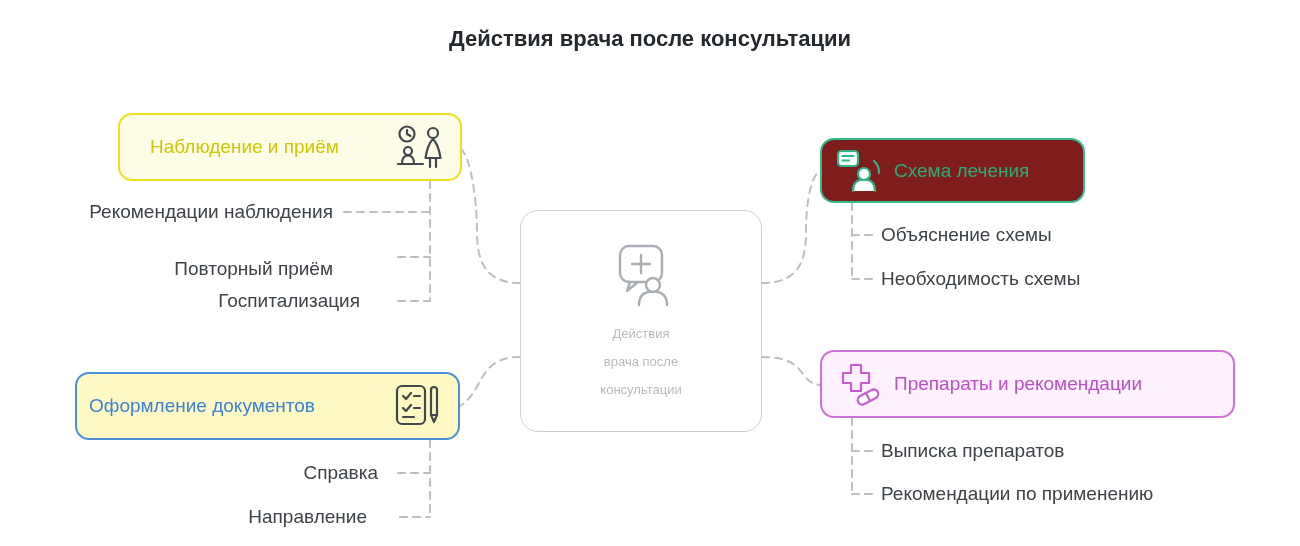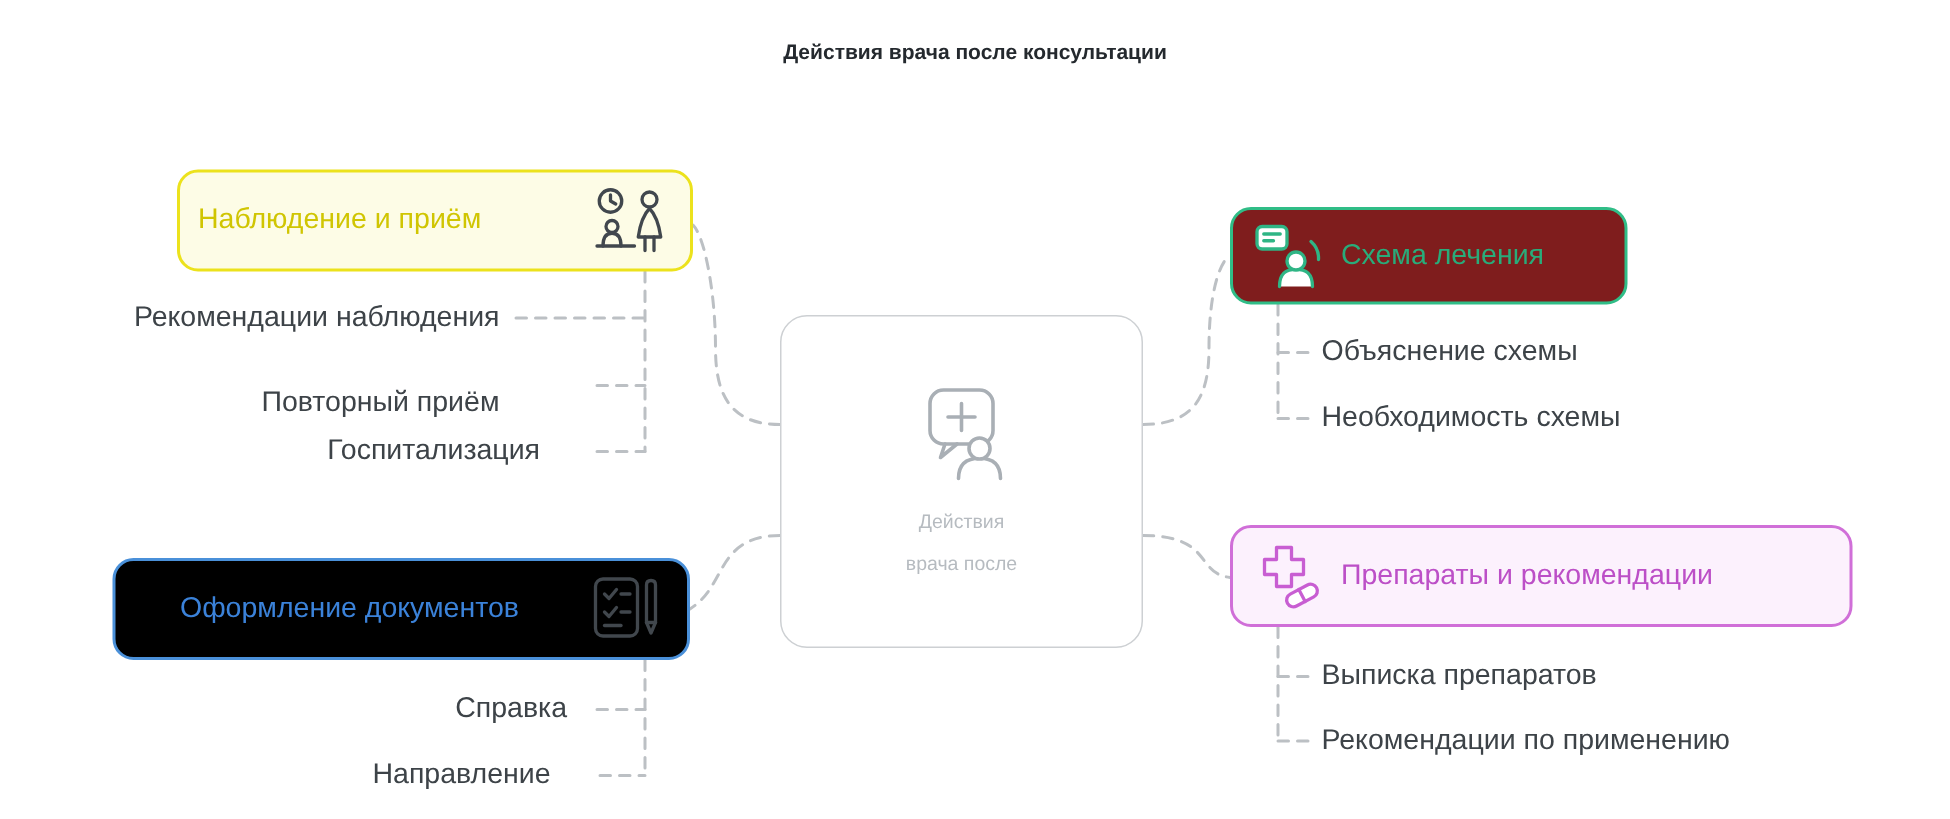--- a/index.html
+++ b/index.html
@@ -4,36 +4,36 @@
 <style>
   html,body{margin:0;padding:0;background:#fff;}
   .canvas{
     position:relative;width:1300px;height:546px;background:#ffffff;
     font-family:"Liberation Sans",sans-serif;overflow:hidden;
   }
   .connectors{position:absolute;left:0;top:0;}
   .dash{stroke:#bcc0c4;stroke-width:2;fill:none;stroke-dasharray:7 6;stroke-linecap:round;}
   .title{
     position:absolute;top:26px;left:0;width:100%;margin:0;text-align:center;
-    font-size:14px;font-weight:700;color:#24292e;
+    font-size:22px;font-weight:700;color:#24292e;
   }
   .center-node{
     position:absolute;left:520px;top:210px;width:242px;height:222px;box-sizing:border-box;
     border:1.5px solid #cdd0d3;border-radius:18px;background:#fff;
     display:flex;flex-direction:column;align-items:center;justify-content:center;gap:6px;
   }
   .center-text{font-size:13px;line-height:28px;color:#b6bbc0;text-align:center;}
   .branch{
     position:absolute;display:flex;align-items:center;box-sizing:border-box;
     border-radius:14px;border:2px solid;height:68px;background:#fff;
   }
   .branch .label{font-size:19px;white-space:nowrap;}
-  .branch-observation{left:118px;top:113px;width:344px;background:#fdfce6;border-color:#ece21c;justify-content:space-between;padding:0 14px 0 12px;}
+  .branch-observation{left:118px;top:113px;width:344px;background:#fdfce6;border-color:#ece21c;justify-content:space-between;padding:0 14px 0 30px;}
   .branch-observation .label{color:#d0c502;}
-  .branch-documents{left:75px;top:372px;width:385px;background:#000000;border-color:#4a90d9;justify-content:space-between;padding:0 14px 0 43px;}
+  .branch-documents{left:75px;top:372px;width:385px;background:#fef9c3;border-color:#4a90d9;justify-content:space-between;padding:0 14px 0 12px;}
   .branch-documents .label{color:#3b82d9;}
   .branch-treatment{left:820px;top:138px;width:265px;height:65px;background:#7f1d1d;border-color:#30bd87;padding:0 14px;gap:12px;}
   .branch-treatment .label{color:#29ac7a;}
   .branch-medications{left:820px;top:350px;width:415px;background:#fcf1fd;border-color:#d06fd8;padding:0 14px;gap:12px;}
   .branch-medications .label{color:#bc4fc7;}
   .sub-item{position:absolute;font-size:19px;line-height:22px;color:#3d4348;white-space:nowrap;}
   .icon{flex:0 0 auto;display:block;}
 </style>
 </head>
 <body>
@@ -71,20 +71,21 @@
     <svg class="icon" width="76" height="76" viewBox="0 0 76 76" fill="none" stroke="#a9afb5" stroke-width="2.4" stroke-linecap="round" stroke-linejoin="round">
       <rect x="17" y="8" width="42" height="36" rx="9"></rect>
       <path d="M27 44 L24 53 L35 44"></path>
       <path d="M38 17 V35 M29 26 H47"></path>
       <path d="M36 67 C36 57 42 53.5 50 53.5 C58 53.5 64 57 64 67" fill="#fff"></path>
       <circle cx="50" cy="47" r="7" fill="#fff"></circle>
     </svg>
     <div class="center-text">
       <div>Действия</div>
       <div>врача после</div>
+      <div>консультации</div>
     </div>
   </div>
 
   <div class="branch branch-observation">
     <span class="label">Наблюдение и приём</span>
     <svg class="icon" width="50" height="46" viewBox="0 0 50 46" fill="none" stroke="#41474d" stroke-width="2.2" stroke-linecap="round" stroke-linejoin="round">
       <circle cx="11" cy="10" r="7.5"></circle>
       <path d="M11 6 V10 L14.5 12"></path>
       <circle cx="12" cy="27" r="4"></circle>
       <path d="M6 40 C6 33.5 8.5 31.5 12 31.5 C15.5 31.5 18 33.5 18 40"></path>

